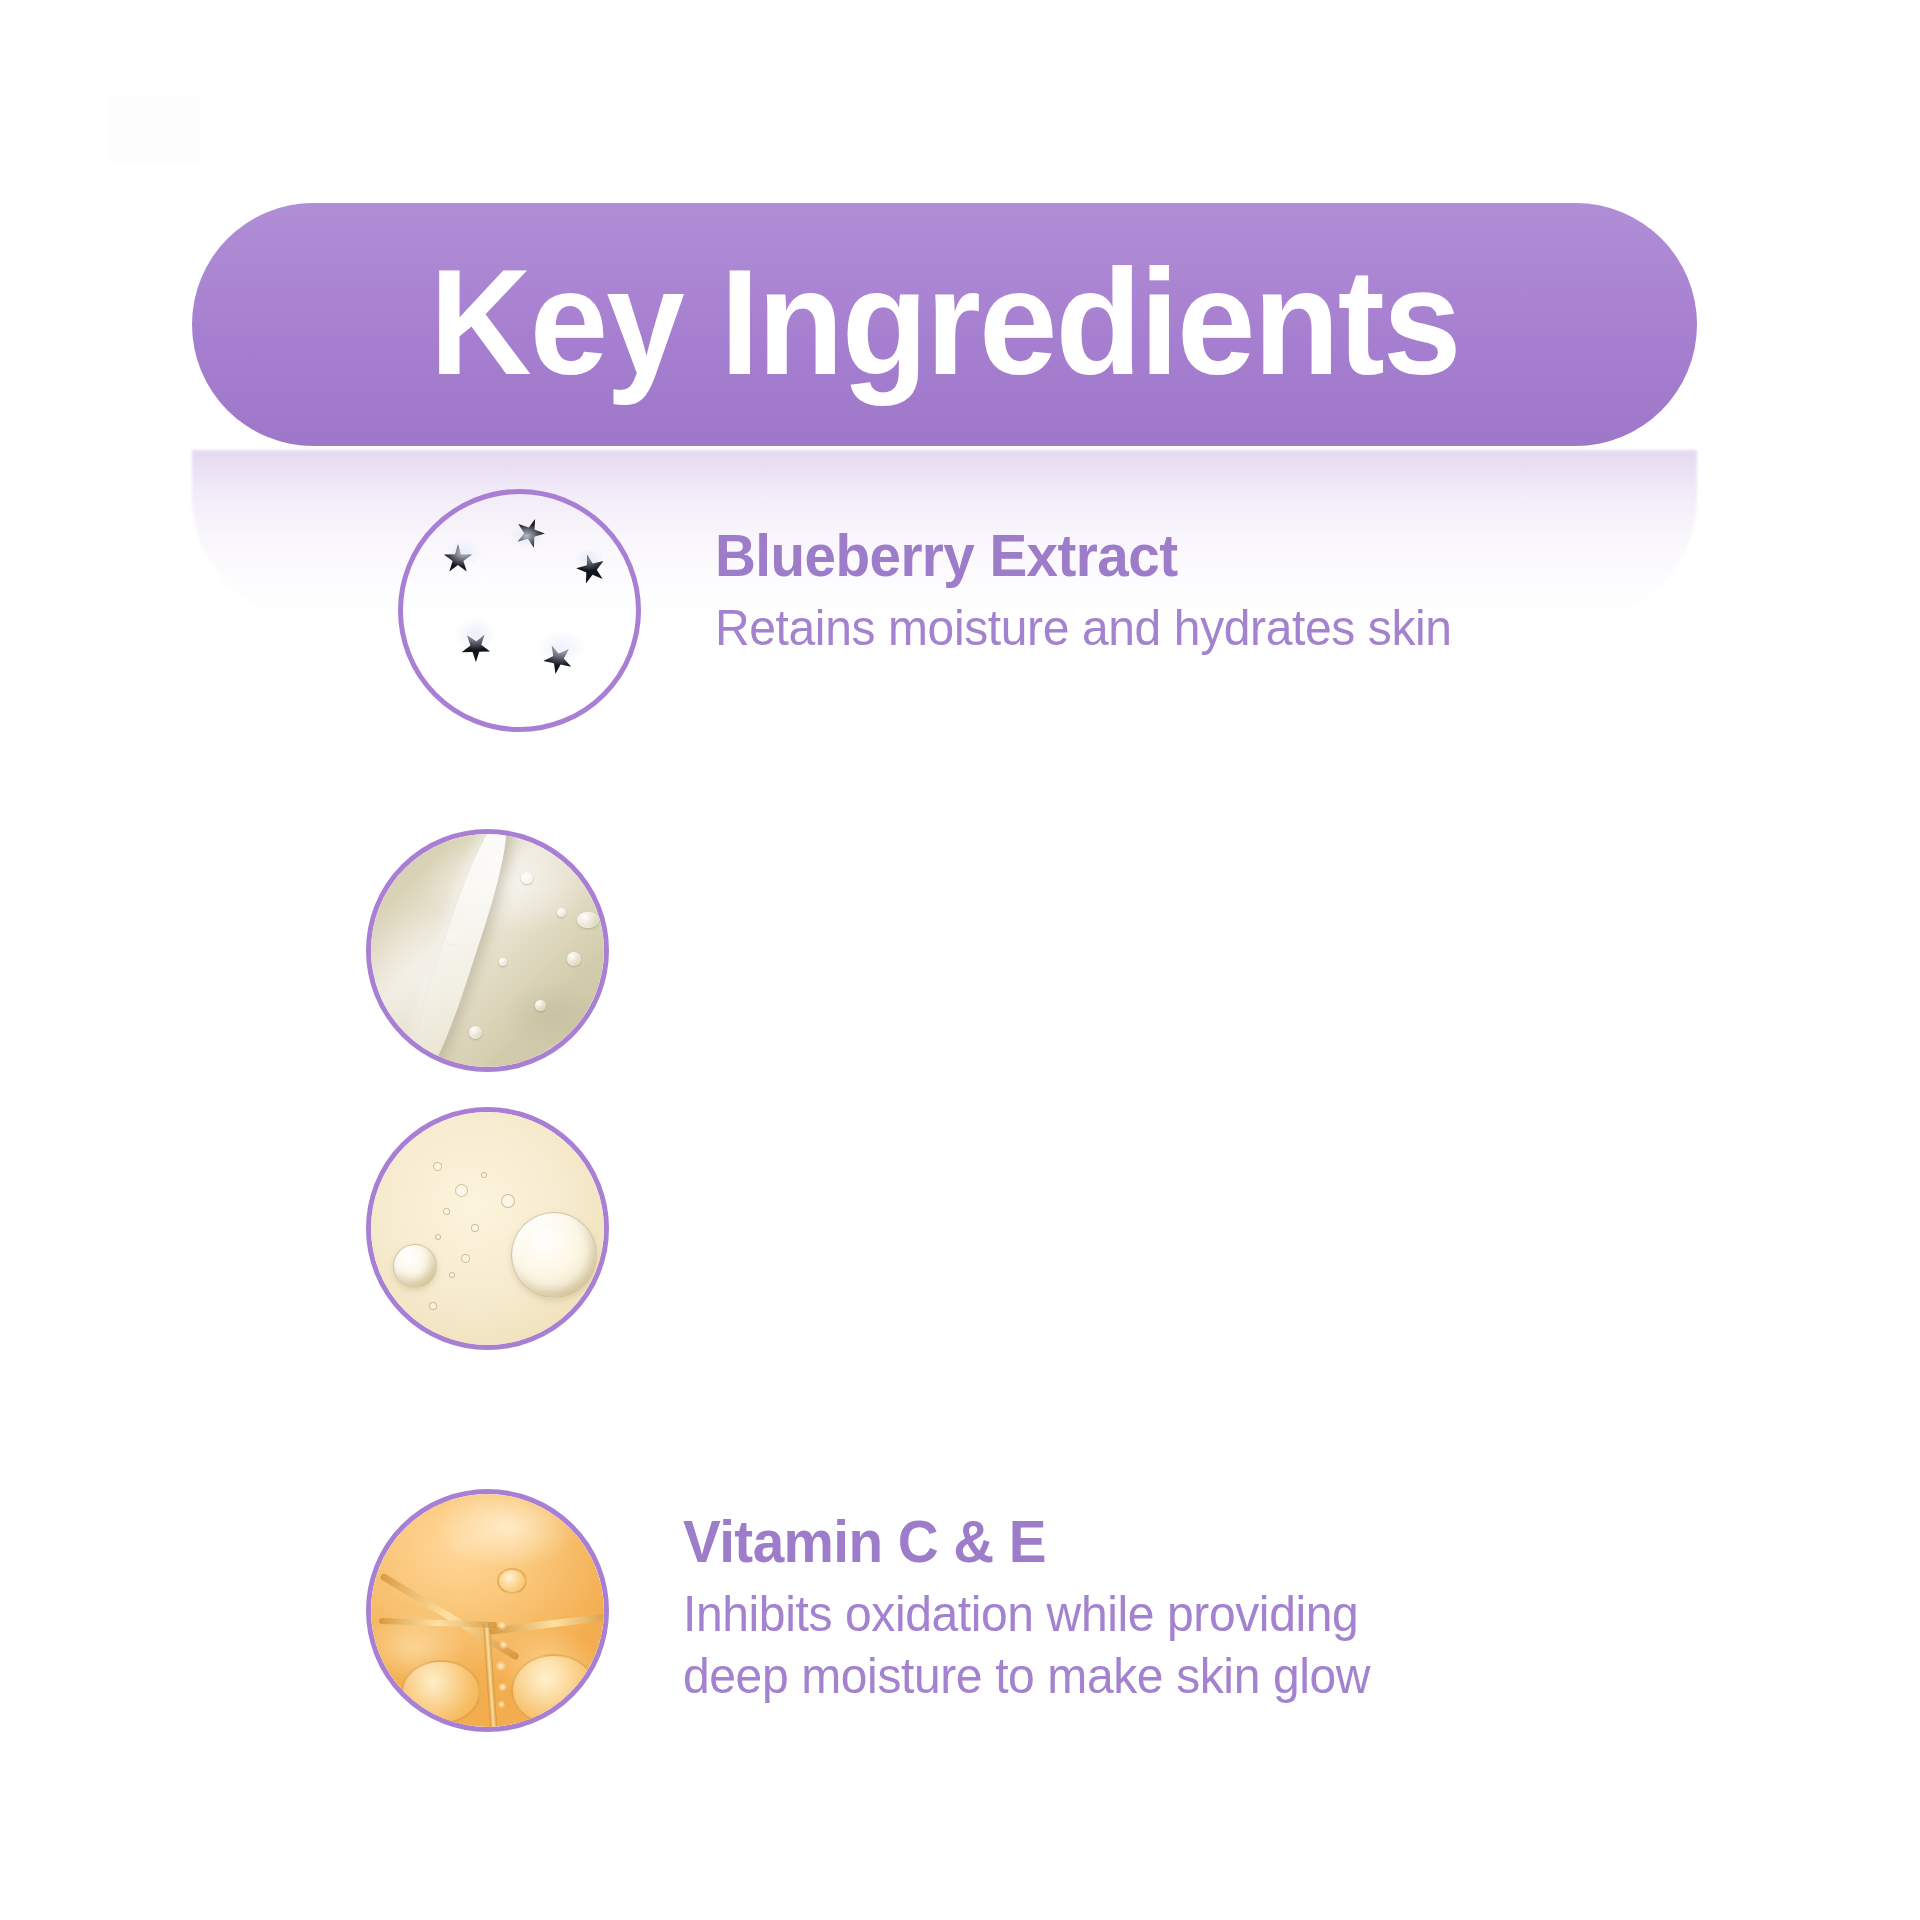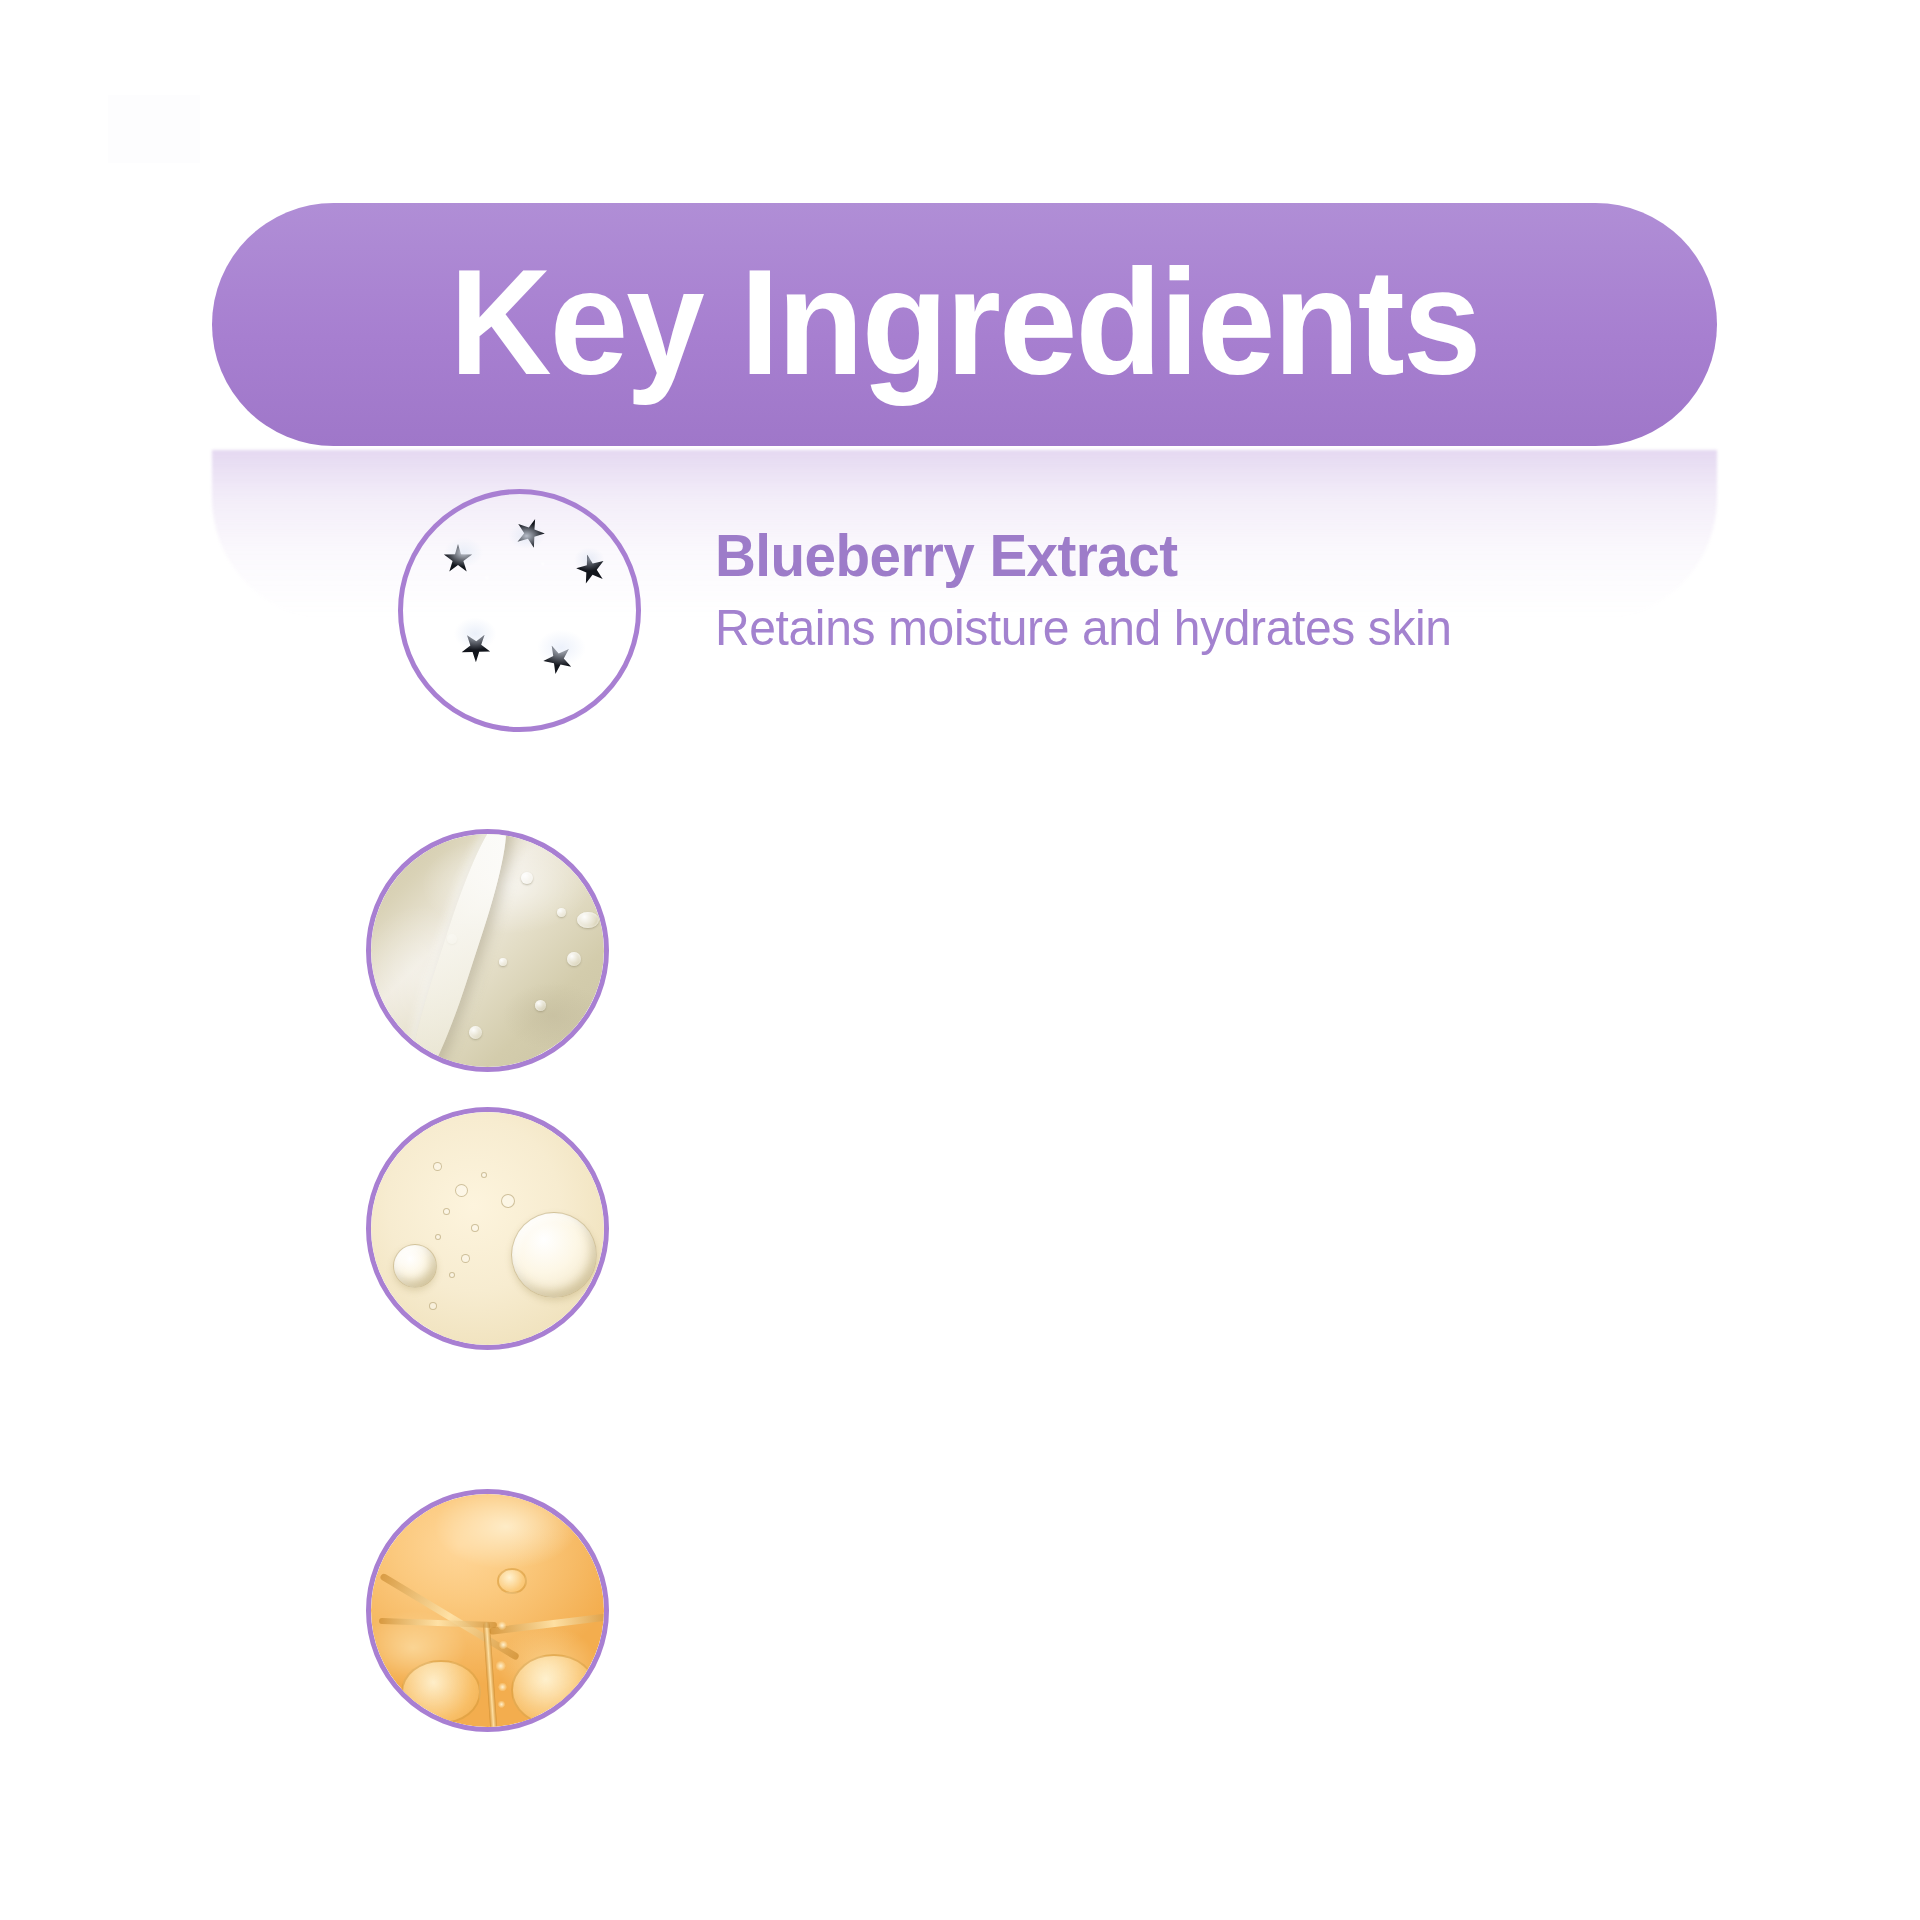--- a/index.html
+++ b/index.html
@@ -21,21 +21,21 @@
     left: 108px;
     top: 95px;
     width: 92px;
     height: 68px;
     background: #fdfdfe;
   }
 
   
   .banner-wrap {
     position: absolute;
-    left: 212px;
+    left: 192px;
     top: 203px;
     width: 1505px;
     height: 243px;
   }
   .banner {
     position: absolute;
     left: 0;
     top: 0;
     width: 1505px;
     height: 243px;
@@ -372,15 +372,20 @@
         <div class="vit-line vl1"></div>
         <div class="vit-line vl2"></div>
         <div class="vit-line vl3"></div>
         <div class="vit-line vl4"></div>
         <div class="vit-cell vc1"></div>
         <div class="vit-cell vc2"></div>
         <div class="vit-cell vc3"></div>
         <div class="vit-beads"></div>
       </div>
     </div>
+    <div class="text-col">
+      <p class="ing-title">Vitamin C &amp; E</p>
+      <p class="ing-desc">Inhibits oxidation while providing
+deep moisture to make skin glow</p>
+    </div>
   </div>
 
 </div>
 
 </body></html>

